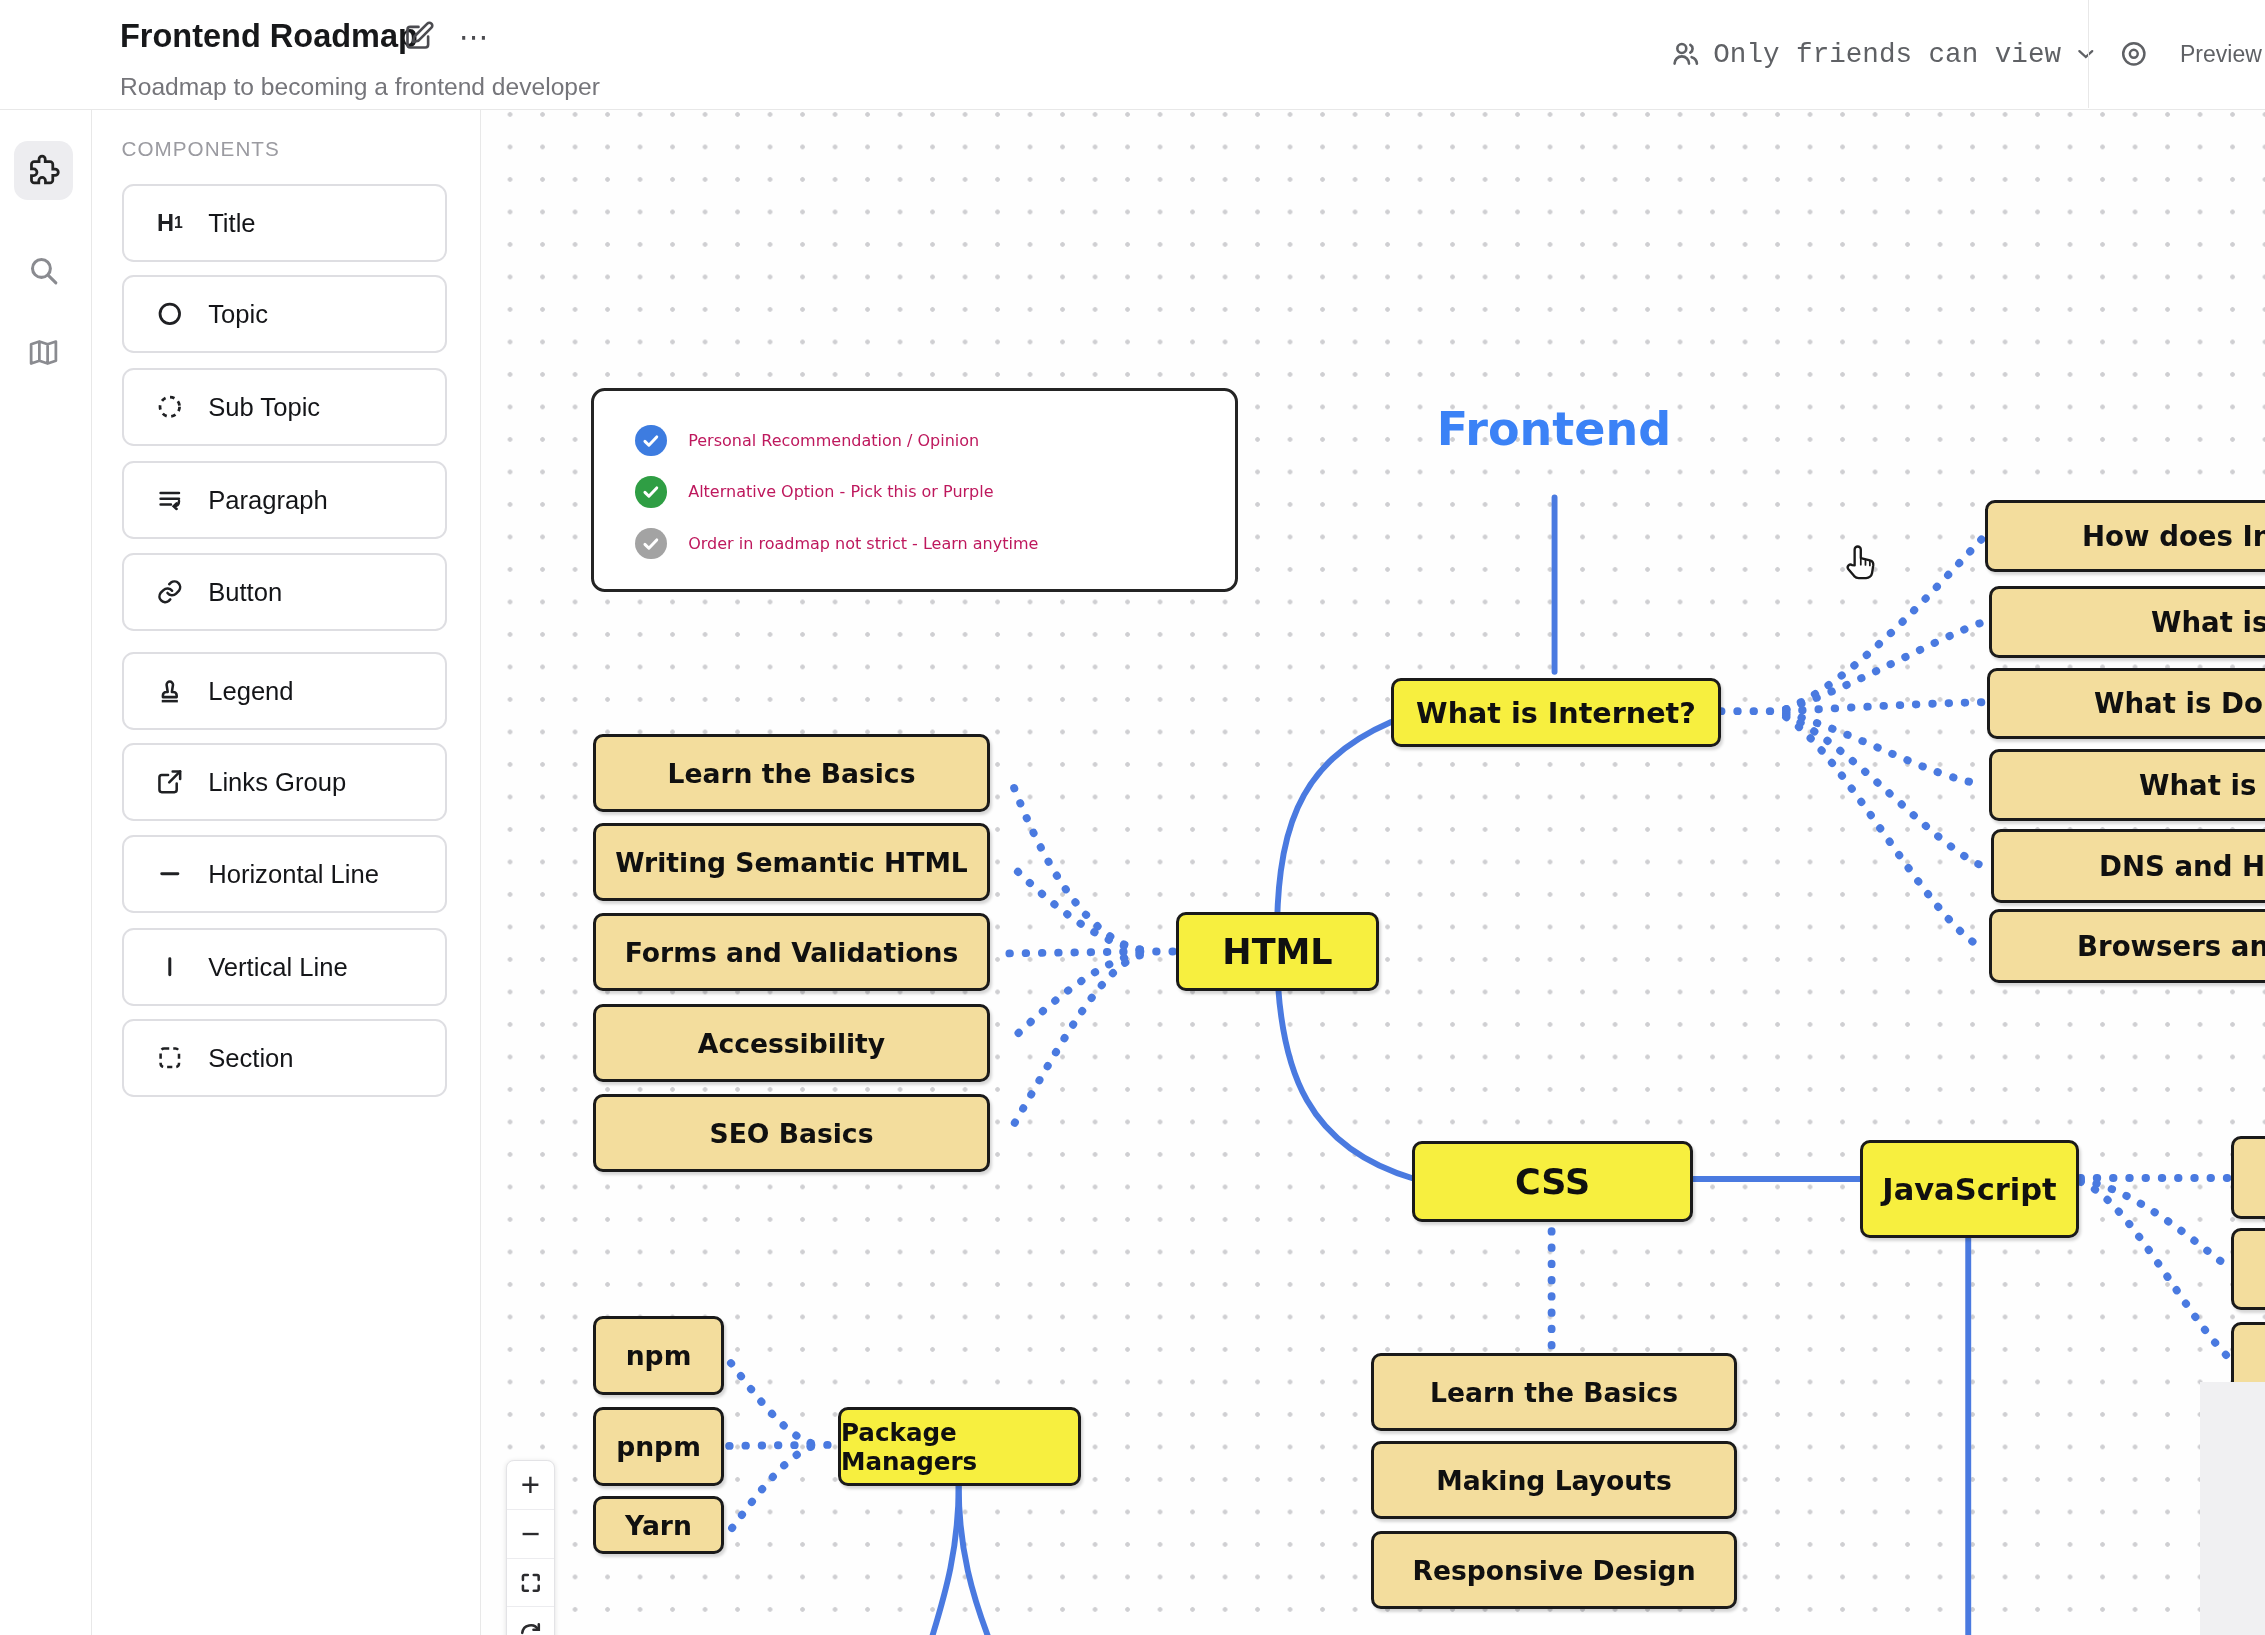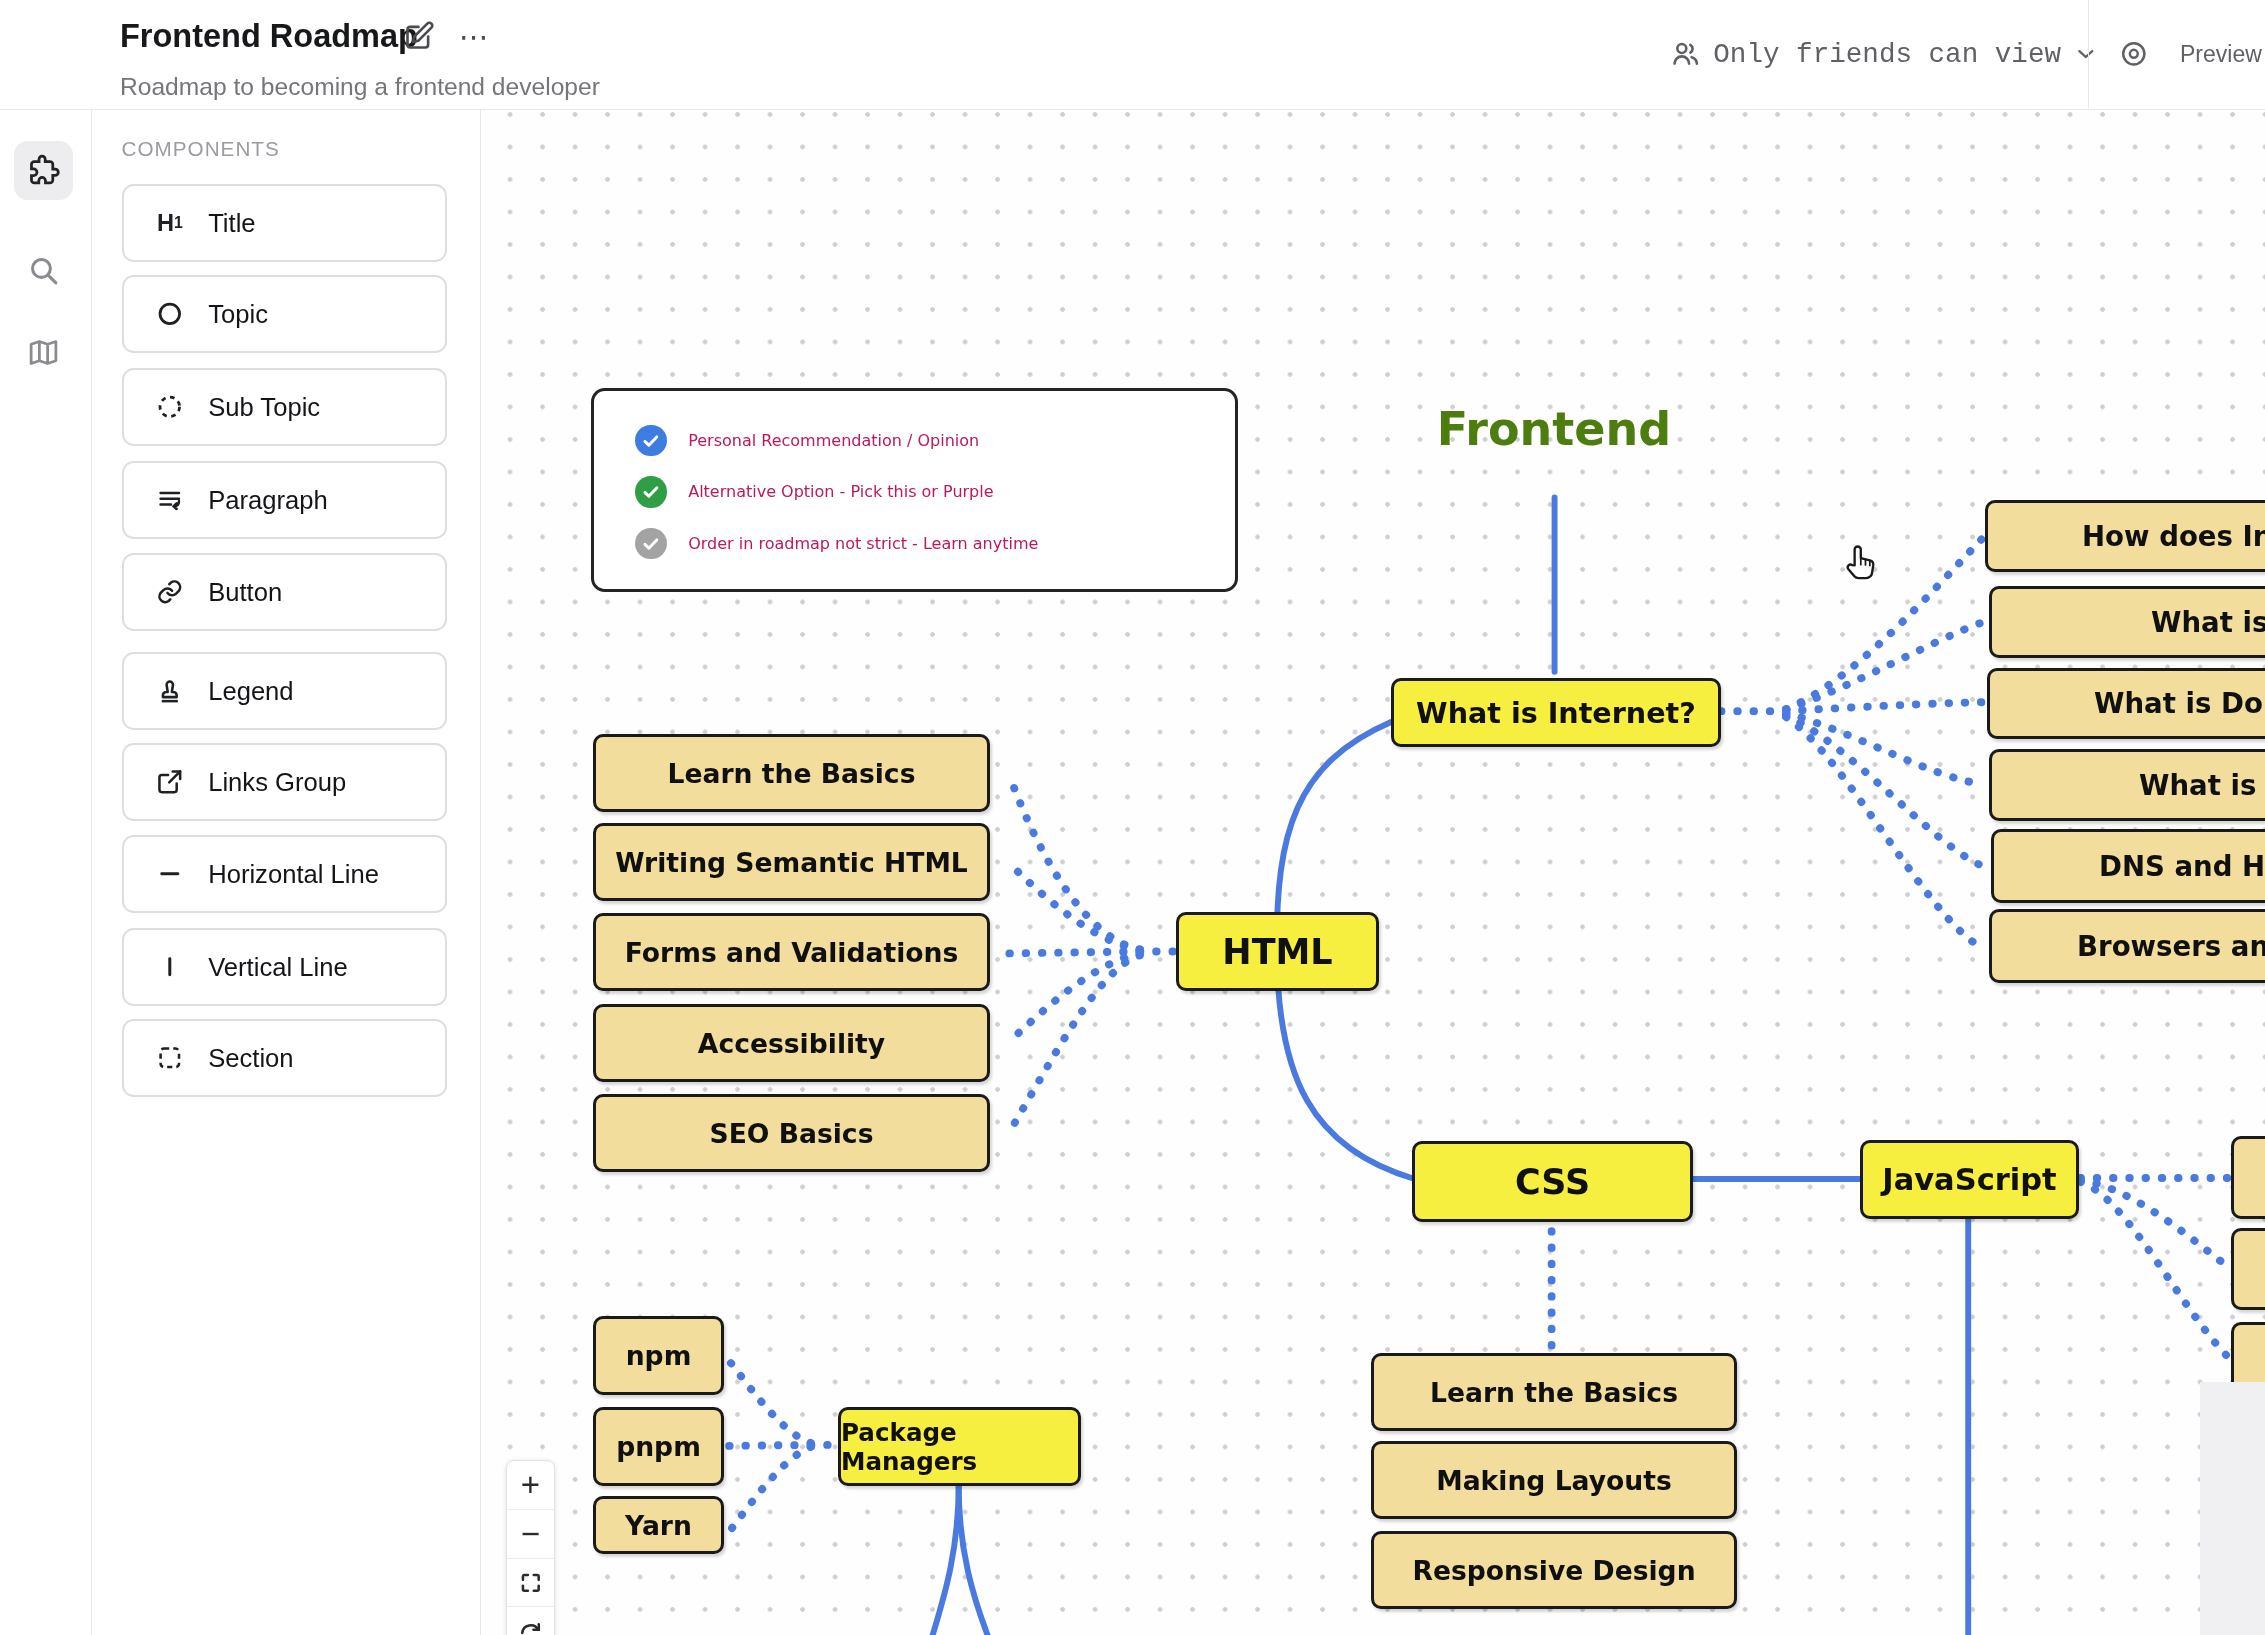--- a/index.html
+++ b/index.html
@@ -43,21 +43,21 @@
   #connectors{left:0;top:0;width:2266px;height:1635px;z-index:2;pointer-events:none;}
 
   .node{position:absolute;border:3px solid #1a1a1a;border-radius:9.9px;display:flex;align-items:center;justify-content:center;
     font-family:"DejaVu Sans",sans-serif;font-weight:700;color:#101010;z-index:3;box-shadow:2px 3px 3px rgba(0,0,0,.16);
     box-sizing:border-box;cursor:pointer;}
   .ny{background:#f7ef3f;}
   .nt{background:#f3dd9d;}
   .rightcut{justify-content:flex-start;}
 
   #frontend-title{left:1406px;top:402px;width:296px;text-align:center;font-family:"DejaVu Sans",sans-serif;
-    font-weight:700;font-size:46px;color:#4d7c0f;z-index:3;}
+    font-weight:700;font-size:46px;color:#3b82f6;z-index:3;}
 
   
   #legend-box{left:591px;top:388px;width:647px;height:204px;background:#fff;border:3px solid #242424;border-radius:13.8px;
     z-index:3;box-sizing:border-box;padding:23.6px 0 0 41px;display:flex;flex-direction:column;justify-content:space-around;padding-bottom:19.7px;}
   .leg-row{display:flex;align-items:center;gap:21.7px;}
   .leg-dot{width:31.5px;height:31.5px;border-radius:50%;display:flex;align-items:center;justify-content:center;flex:0 0 31.5px;}
   .leg-dot svg{display:block;}
   .leg-txt{font-family:"DejaVu Sans",sans-serif;font-weight:400;font-size:16px;color:#be185d;white-space:nowrap;}
 
   
@@ -137,21 +137,21 @@
             <path d="M4 10.5 l4 4 L16 6" stroke="#fff" stroke-width="3" fill="none" stroke-linecap="round" stroke-linejoin="round"></path>
           </svg>
       </span>
       <span class="leg-txt">Order in roadmap not strict - Learn anytime</span>
     </div>
   </div>
 
   <div class="node ny" style="left:1391px;top:678px;width:330px;height:69px;font-size:28.6px;">What is Internet?</div>
   <div class="node ny" style="left:1176px;top:912px;width:203px;height:79px;font-size:35px;">HTML</div>
   <div class="node ny" style="left:1412px;top:1141px;width:281px;height:81px;font-size:35px;">CSS</div>
-  <div class="node ny" style="left:1860px;top:1140px;width:219px;height:79px;font-size:30.5px;">JavaScript</div>
+  <div class="node ny" style="left:1860px;top:1140px;width:219px;height:98px;font-size:30.5px;">JavaScript</div>
   <div class="node ny" style="left:838px;top:1407px;width:243px;height:79px;font-size:24.6px;">Package Managers</div>
 
   <div class="node nt" style="left:593px;top:734px;width:397px;height:78px;font-size:26.6px;">Learn the Basics</div>
   <div class="node nt" style="left:593px;top:823px;width:397px;height:78px;font-size:26.6px;">Writing Semantic HTML</div>
   <div class="node nt" style="left:593px;top:913px;width:397px;height:78px;font-size:26.6px;">Forms and Validations</div>
   <div class="node nt" style="left:593px;top:1004px;width:397px;height:78px;font-size:26.6px;">Accessibility</div>
   <div class="node nt" style="left:593px;top:1094px;width:397px;height:78px;font-size:26.6px;">SEO Basics</div>
 
   <div class="node nt" style="left:593px;top:1316px;width:131px;height:79px;font-size:26.6px;">npm</div>
   <div class="node nt" style="left:593px;top:1407px;width:131px;height:79px;font-size:26.6px;">pnpm</div>

